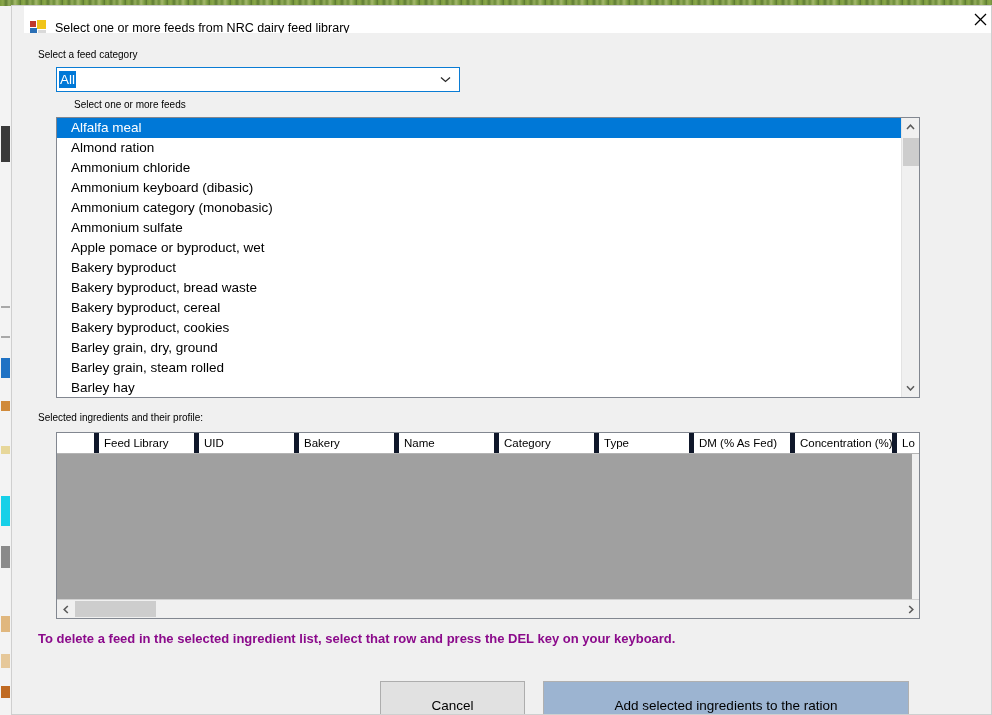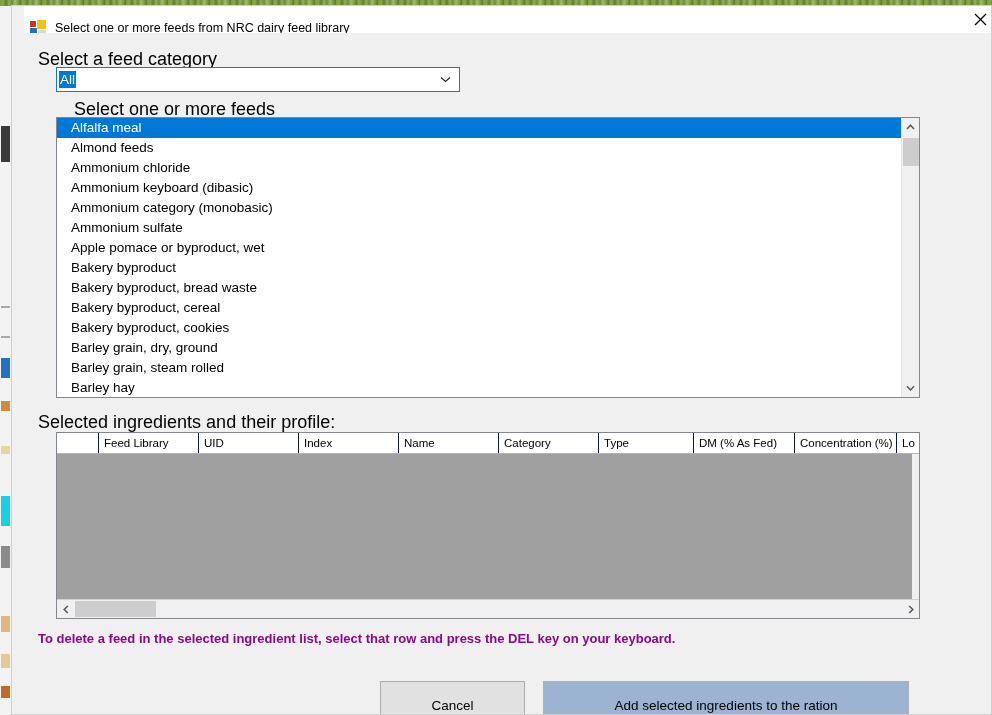--- a/index.html
+++ b/index.html
@@ -111,21 +111,21 @@
   #client-area {
     position: absolute;
     left: 0; top: 27px;
     width: 981px;
     height: 683px;
     background: #f0f0f0;
   }
 
   .form-label {
     position: absolute;
-    font-size: 18px;
+    font-size: 10px;
     color: #000000;
     white-space: nowrap;
   }
   #label-feed-category { left: 26px; top: 16px; }
   #label-select-feeds  { left: 26px; top: 66px; margin-left: 36px; }
   #label-selected-prof { left: 26px; top: 379px; }
 
   
   #feed-category-combo {
     position: absolute;
@@ -232,21 +232,21 @@
     background: #ffffff;
     border-bottom: 1px solid #b4b4b4;
     box-sizing: border-box;
   }
   .grid-col {
     height: 20px;
     line-height: 20px;
     font-size: 11.5px;
     color: #000000;
     padding-left: 5px;
-    border-right: 1px solid #0f172a;
+    border-right: 5px solid #0f172a;
     box-sizing: border-box;
     white-space: nowrap;
     overflow: hidden;
     background: #ffffff;
     flex: 0 0 auto;
   }
   #grid-body {
     position: absolute;
     left: 0; top: 21px;
     right: 0;
@@ -366,21 +366,21 @@
           <polyline points="1,1.5 5.5,5.5 10,1.5" fill="none" stroke="#2b2b2b" stroke-width="1.3"></polyline>
         </svg>
       </span>
     </div>
 
     <span class="form-label" id="label-select-feeds">Select one or more feeds</span>
 
     <div id="feed-listbox">
       <ul id="feed-list">
         <li class="selected">Alfalfa meal</li>
-        <li>Almond feeds</li>
+        <li>Almond ration</li>
         <li>Ammonium chloride</li>
         <li>Ammonium keyboard (dibasic)</li>
         <li>Ammonium category (monobasic)</li>
         <li>Ammonium sulfate</li>
         <li>Apple pomace or byproduct, wet</li>
         <li>Bakery byproduct</li>
         <li>Bakery byproduct, bread waste</li>
         <li>Bakery byproduct, cereal</li>
         <li>Bakery byproduct, cookies</li>
         <li>Barley grain, dry, ground</li>
@@ -402,21 +402,21 @@
       </div>
     </div>
 
     <span class="form-label" id="label-selected-prof">Selected ingredients and their profile:</span>
 
     <div id="ingredient-grid">
       <div id="grid-header">
         <div class="grid-col" style="width:42px;"></div>
         <div class="grid-col" style="width:100px;">Feed Library</div>
         <div class="grid-col" style="width:100px;">UID</div>
-        <div class="grid-col" style="width:100px;">Index</div>
+        <div class="grid-col" style="width:100px;">Bakery</div>
         <div class="grid-col" style="width:100px;">Name</div>
         <div class="grid-col" style="width:100px;">Category</div>
         <div class="grid-col" style="width:95px;">Type</div>
         <div class="grid-col" style="width:101px;">DM (% As Fed)</div>
         <div class="grid-col" style="width:102px;">Concentration (%)</div>
         <div class="grid-col" style="width:22px; border-right:none;">Lo</div>
       </div>
       <div id="grid-body"></div>
       <div id="grid-right-edge"></div>
       <div id="grid-hscroll">

